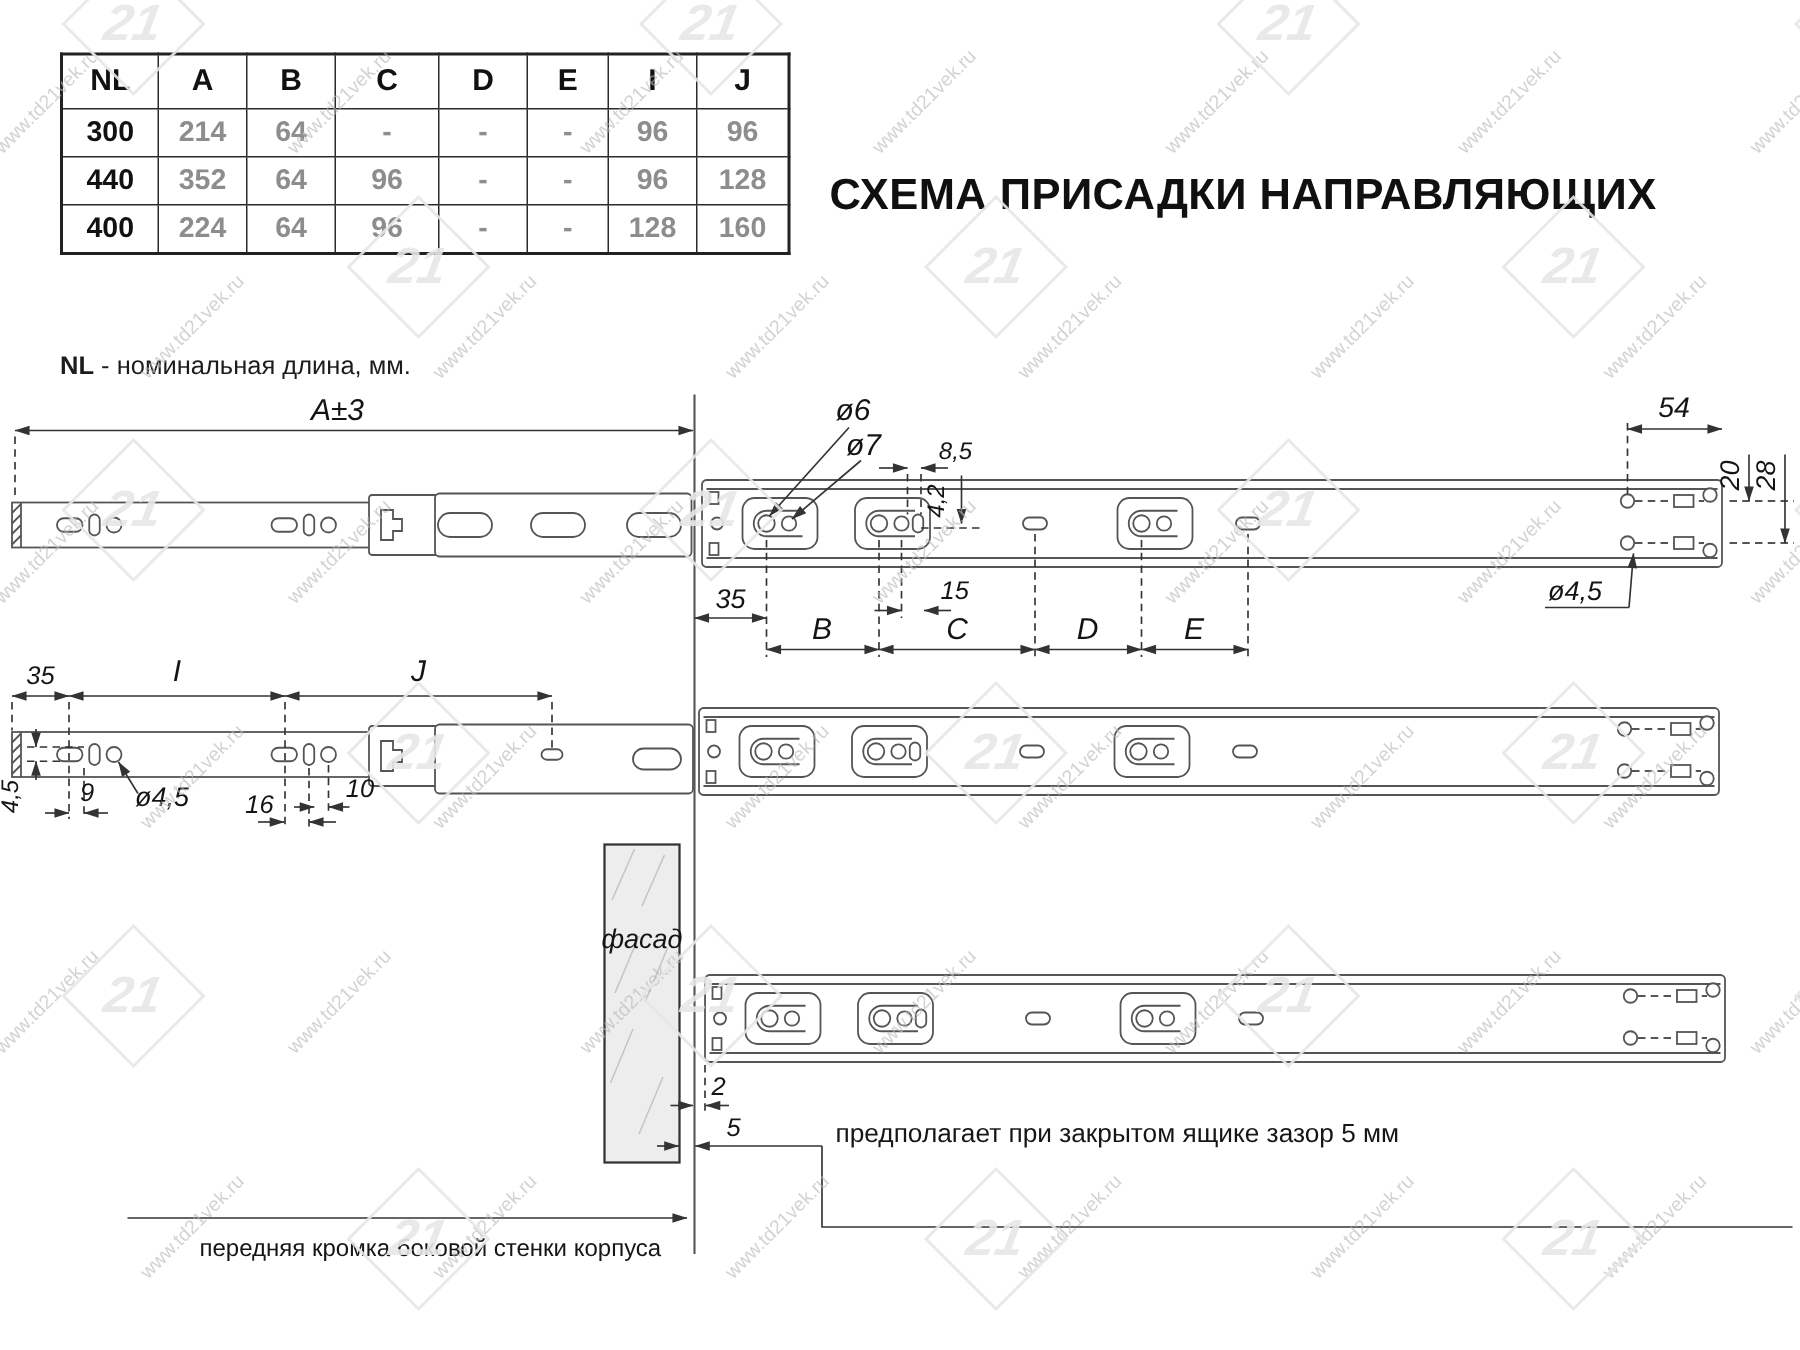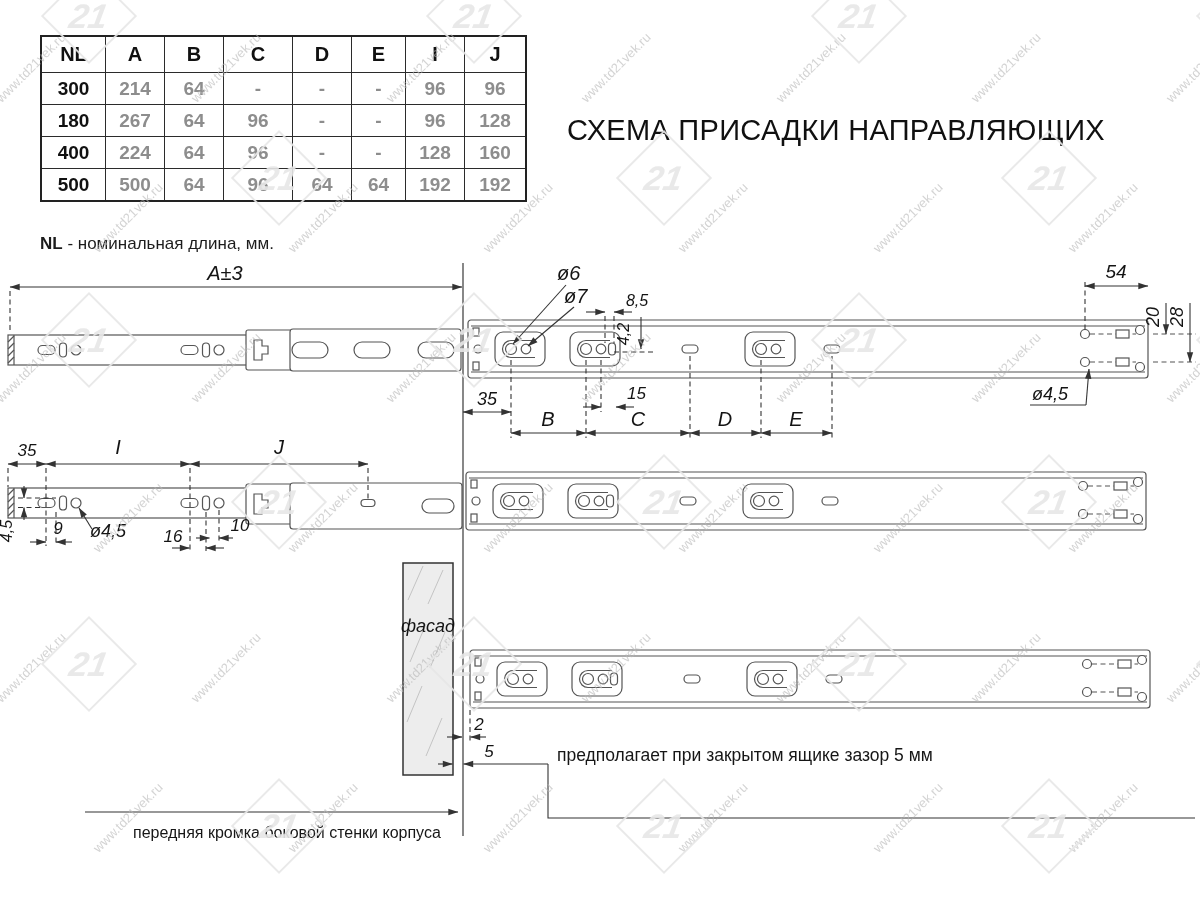--- a/index.html
+++ b/index.html
@@ -10,22 +10,22 @@
   .spec-table th,.spec-table td{border:1.6px solid #2b2b2b;text-align:center;padding:0;
        font-weight:bold;font-size:19px;}
   .spec-table{border:2.2px solid #222;}
   .spec-table th{height:35px;font-size:20px;color:#111;}
   .spec-table td{height:31px;}
   .spec-table td.nl{color:#111;}
   .spec-table td.val{color:#8d8d8d;}
   .tbl-caption{position:absolute;left:40px;top:234px;font-size:17px;color:#1c1c1c;}
   .tbl-caption b{font-weight:bold;}
   
-  .main-title{position:absolute;left:553px;top:114px;width:566px;text-align:center;
-       font-size:29px;font-weight:normal;letter-spacing:.3px;color:#101010;white-space:nowrap;}
+  .main-title{position:absolute;left:553px;top:114px;width:566px;text-align:left;
+       font-size:29px;font-weight:bold;letter-spacing:.3px;color:#101010;white-space:nowrap;}
   
   svg.draw{position:absolute;left:0;top:0;}
   svg .geo{stroke:#555;stroke-width:1.2;fill:#fff;}
   svg .geo line{fill:none;}
   svg .dim{stroke:#333;stroke-width:1.1;fill:none;}
   svg .dsh{stroke-dasharray:5 3.5;}
   svg text{font-family:"Liberation Sans",sans-serif;font-style:italic;fill:#141414;stroke:none;}
   svg .t17{font-size:17px;} svg .t16{font-size:16px;} svg .t18{font-size:18px;}
   svg .t19{font-size:19px;} svg .t20{font-size:20px;}
   svg .glass{stroke:#c4c4c4;stroke-width:1;fill:none;}
@@ -254,48 +254,38 @@
         <td class="nl">300</td>
         <td class="val">214</td>
         <td class="val">64</td>
         <td class="val">-</td>
         <td class="val">-</td>
         <td class="val">-</td>
         <td class="val">96</td>
         <td class="val">96</td>
       </tr>
       <tr>
-        <td class="nl">180</td>
-        <td class="val">267</td>
+        <td class="nl">440</td>
+        <td class="val">352</td>
         <td class="val">64</td>
         <td class="val">96</td>
         <td class="val">-</td>
         <td class="val">-</td>
         <td class="val">96</td>
         <td class="val">128</td>
       </tr>
       <tr>
         <td class="nl">400</td>
         <td class="val">224</td>
         <td class="val">64</td>
         <td class="val">96</td>
         <td class="val">-</td>
         <td class="val">-</td>
         <td class="val">128</td>
         <td class="val">160</td>
-      </tr>
-      <tr>
-        <td class="nl">500</td>
-        <td class="val">500</td>
-        <td class="val">64</td>
-        <td class="val">96</td>
-        <td class="val">64</td>
-        <td class="val">64</td>
-        <td class="val">192</td>
-        <td class="val">192</td>
       </tr>
     </tbody>
 </table>
 <div class="tbl-caption"><b>NL</b><span> - номинальная длина, мм.</span></div>
 
 <div class="main-title">СХЕМА ПРИСАДКИ НАПРАВЛЯЮЩИХ</div>
 
 <div class="push-note">
   <div>предполагает при закрытом ящике зазор 5 мм</div>
 </div>

